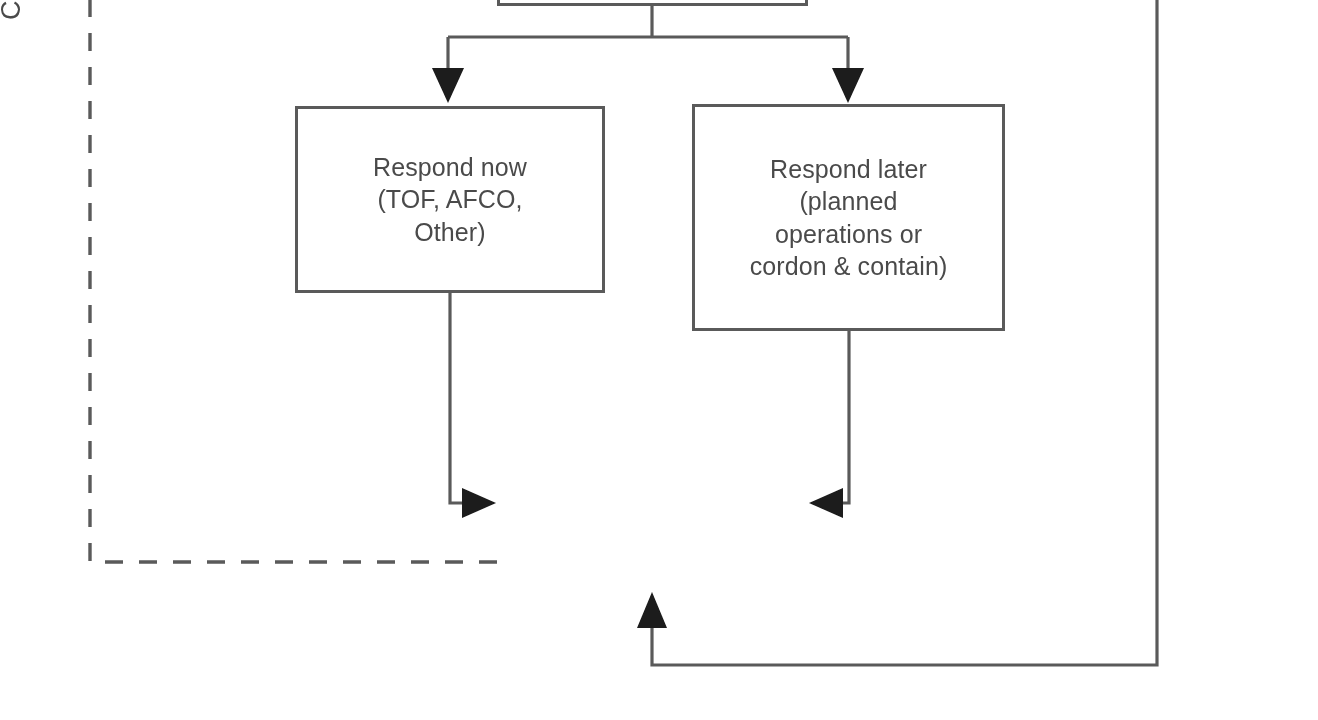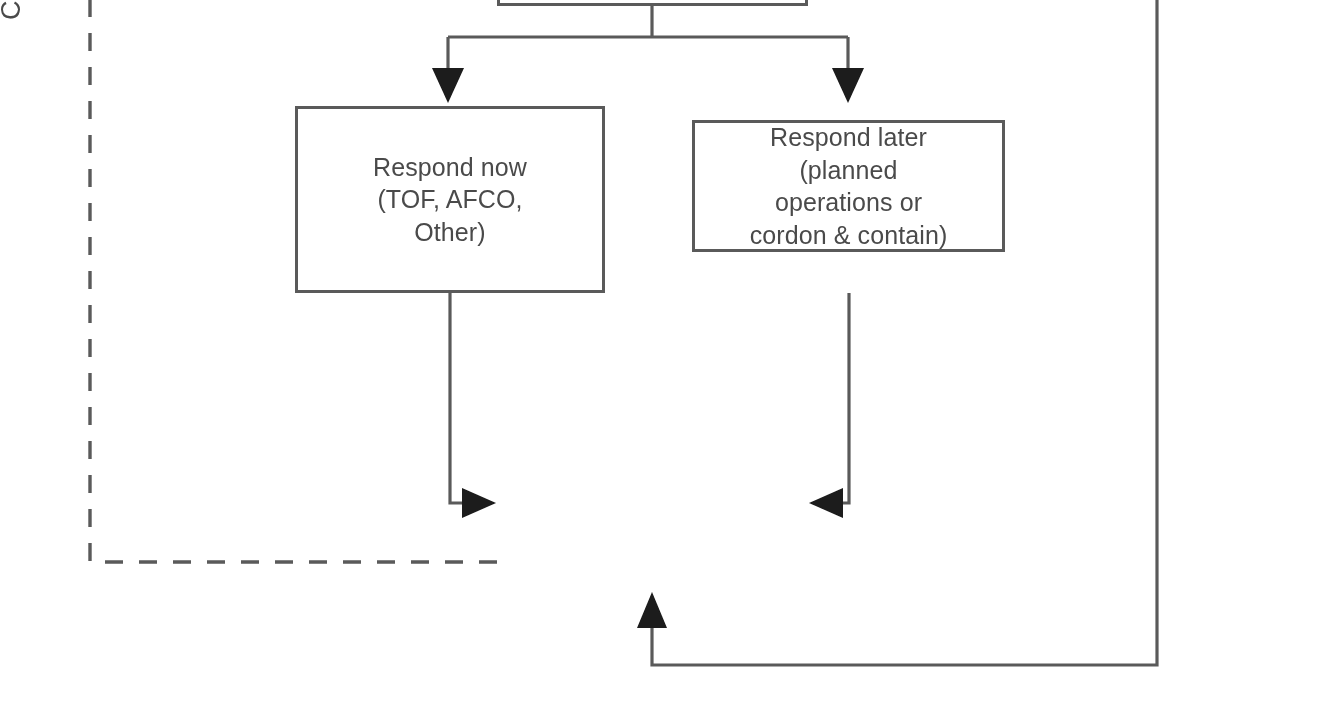--- a/index.html
+++ b/index.html
@@ -39,23 +39,23 @@
     filter: blur(0.45px);
   }
   #box-respond-now {
     left: 295px;
     top: 106px;
     width: 310px;
     height: 187px;
   }
   #box-respond-later {
     left: 692px;
-    top: 120px;
+    top: 104px;
     width: 313px;
-    height: 132px;
+    height: 227px;
   }
   #box-reassess {
     left: 497px;
     top: 409px;
     width: 311px;
     height: 185px;
   }
   #box-partial-top {
     left: 497px;
     top: -54px;

